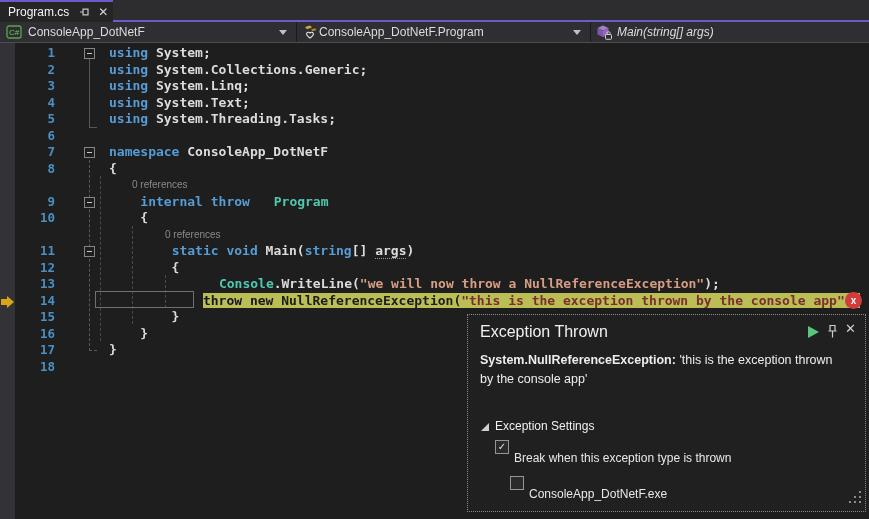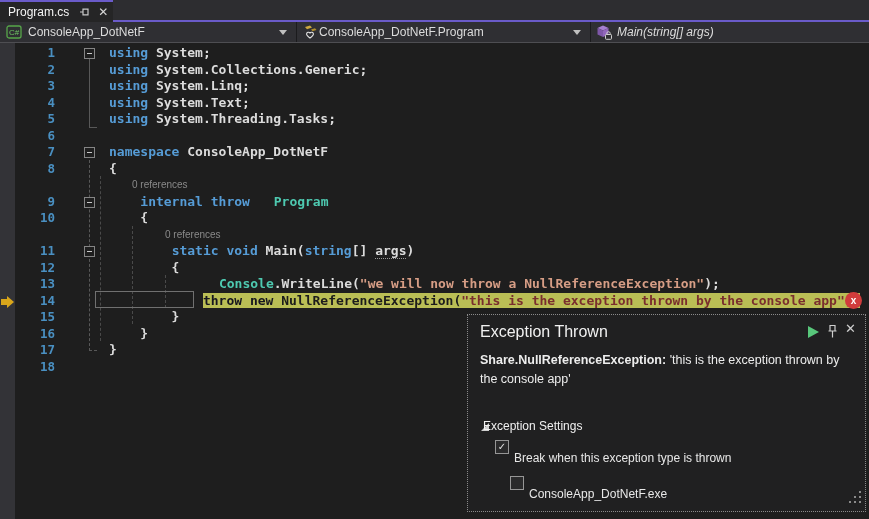--- a/index.html
+++ b/index.html
@@ -51,21 +51,21 @@
          border-bottom:6px solid transparent;border-left:11px solid #58c77b;}
   #pin-icon{position:absolute;left:358px;top:9px;}
   #popup-close{position:absolute;left:377px;top:7px;color:#cfcfcf;font-size:13px;line-height:1;}
   #pmsg{position:absolute;left:12px;top:36px;width:368px;font-size:12.5px;line-height:19px;color:#ededed;}
   #pmsg b{font-weight:700;}
   .linkrow{position:absolute;font-size:12px;}
   .plink{color:#4f9fd8;cursor:pointer;}
   .lsep{color:#5f5f5f;margin:0 7px;}
   #exp-tri{position:absolute;left:13px;top:108px;width:0;height:0;border-left:8px solid transparent;
          border-bottom:8px solid #cfcfcf;}
-  #settings-hdr{position:absolute;left:15px;top:104px;font-size:12px;color:#f0f0f0;}
+  #settings-hdr{position:absolute;left:27px;top:104px;font-size:12px;color:#f0f0f0;}
   .cb{position:absolute;width:12px;height:12px;border:1px solid #969696;background:#2a2a2b;
       text-align:center;font:400 10px/12px "Liberation Sans",sans-serif;color:#e0e0e0;}
   .cblabel{position:absolute;font-size:12px;color:#e8e8e8;margin-top:12px;}
   .griddot{position:absolute;width:2px;height:2px;background:#8a8a8a;}
 </style>
 </head>
 <body>
 
 <div id="stage">
 
@@ -229,21 +229,21 @@
   <div id="popup">
     <div class="ptitle">Exception Thrown</div>
     <div id="play-icon"></div>
     <span id="pin-icon">
       <svg width="13" height="15" viewBox="0 0 13 15">
           <path d="M4 1.5 H9 V7 H4 Z M2.5 7 H10.5 M6.5 7 V13.5" fill="none" stroke="#cfcfcf" stroke-width="1.2"></path>
         </svg>
     </span>
     <div id="popup-close">✕</div>
 
-    <div id="pmsg"><b>Share.NullReferenceException:</b><span> 'this is the exception thrown by the console app'</span></div>
+    <div id="pmsg"><b>System.NullReferenceException:</b><span> 'this is the exception thrown by the console app'</span></div>
 
 
     <div id="exp-tri"></div>
     <div id="settings-hdr">Exception Settings</div>
 
     <div class="cb" id="cb-break" style="left:27px;top:125px;">✓</div>
     <div class="cblabel" style="left:46px;top:124px;">Break when this exception type is thrown</div>
 
 
     <div class="cb" id="cb-module" style="left:42px;top:161px;"></div>

